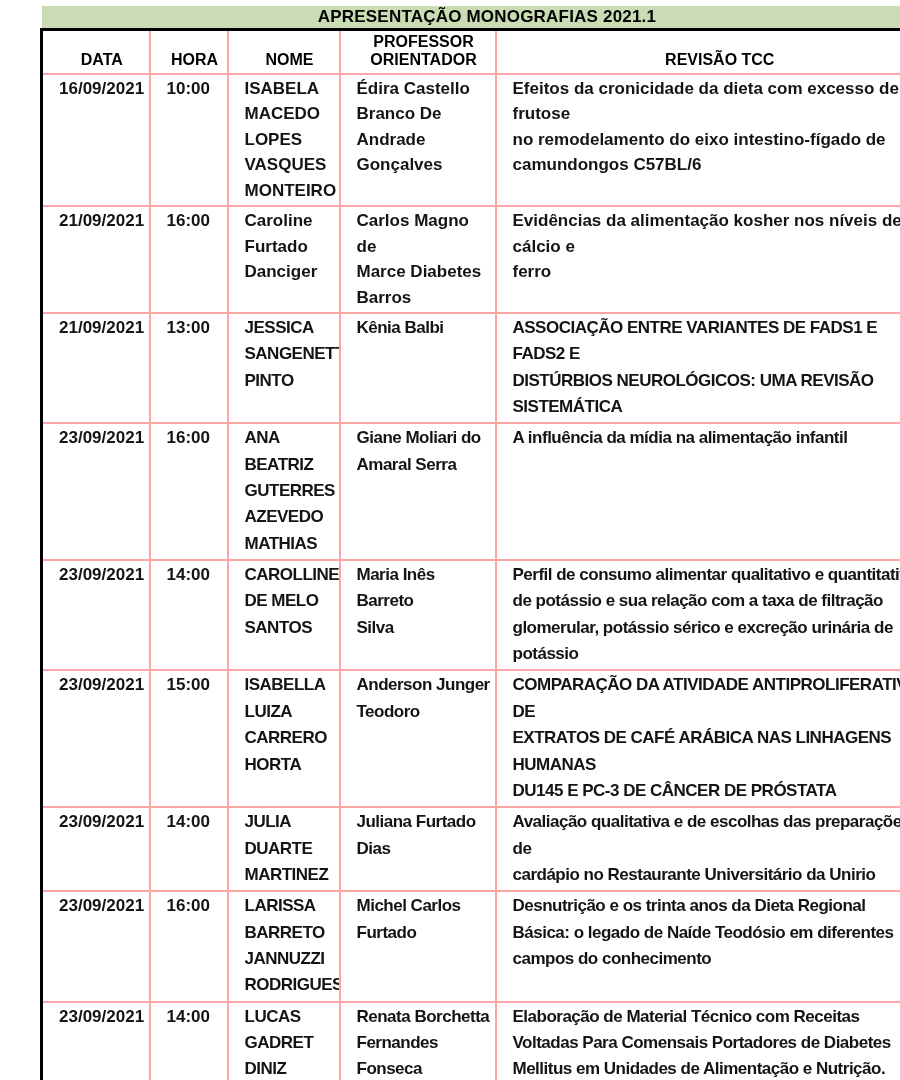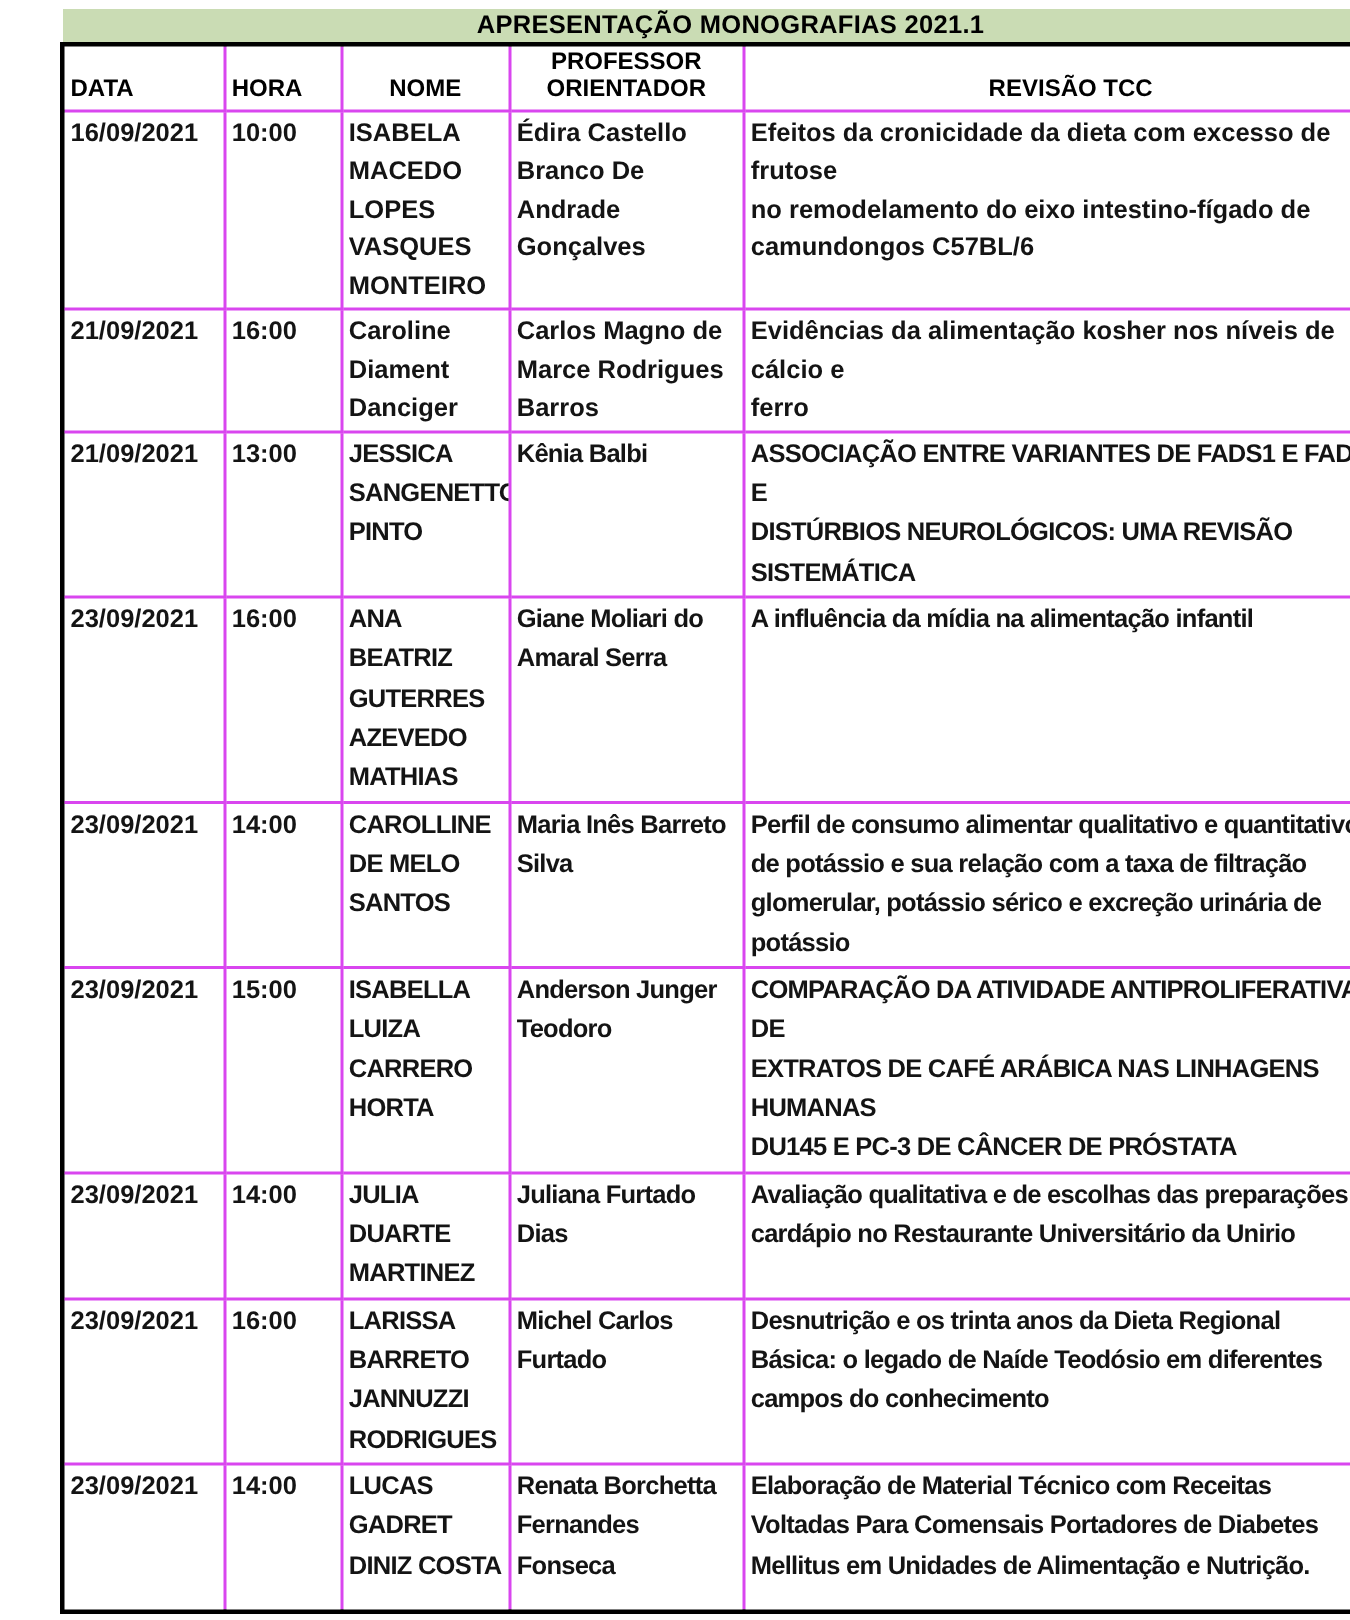--- a/index.html
+++ b/index.html
@@ -28,23 +28,23 @@
     text-align: center;
     letter-spacing: 0.2px;
   }
   table.monografias {
     border-collapse: collapse;
     table-layout: fixed;
     width: 894px;
     color: #141414;
   }
   table.monografias td, table.monografias th {
-    border: 2px solid #d946ef;
+    border: 2px solid #fca5a5;
     box-sizing: border-box;
-    padding: 1px 4px 2px 4px;
+    padding: 1px 4px 2px 16px;
     overflow: hidden;
   }
   table.monografias {
     border: 3px solid #000000;
   }
   col.c-data  { width: 108px; }
   col.c-hora  { width: 78px;  }
   col.c-nome  { width: 112px; }
   col.c-orient{ width: 156px; }
   col.c-tit   { width: auto;  }
@@ -52,21 +52,21 @@
   tr.header-row { height: 44px; }
   tr.header-row th {
     font-size: 16px;
     font-weight: bold;
     vertical-align: bottom;
     background: #ffffff;
     color: #000000;
     line-height: 1.15;
     padding-bottom: 3px;
   }
-  th.h-data, th.h-hora { text-align: left; }
+  th.h-data, th.h-hora { text-align: center; }
   th.h-nome, th.h-orient, th.h-tit { text-align: center; }
   th.h-tit { background: #ebebeb; }
 
   tbody td {
     vertical-align: top;
     font-size: 17px;
     font-weight: bold;
     line-height: 1.5;
     white-space: pre-line;
     text-align: left;
@@ -122,24 +122,24 @@
 Branco De Andrade
 Gonçalves</td>
         <td class="cell-titulo">Efeitos da cronicidade da dieta com excesso de frutose
 no remodelamento do eixo intestino-fígado de
 camundongos C57BL/6</td>
       </tr>
       <tr>
         <td class="cell-data">21/09/2021</td>
         <td class="cell-hora">16:00</td>
         <td class="cell-nome">Caroline
-Diament
+Furtado
 Danciger</td>
         <td class="cell-orientador">Carlos Magno de
-Marce Rodrigues
+Marce Diabetes
 Barros</td>
         <td class="cell-titulo">Evidências da alimentação kosher nos níveis de cálcio e
 ferro</td>
       </tr>
       <tr class="narrow">
         <td class="cell-data">21/09/2021</td>
         <td class="cell-hora">13:00</td>
         <td class="cell-nome">JESSICA
 SANGENETTO
 PINTO</td>

